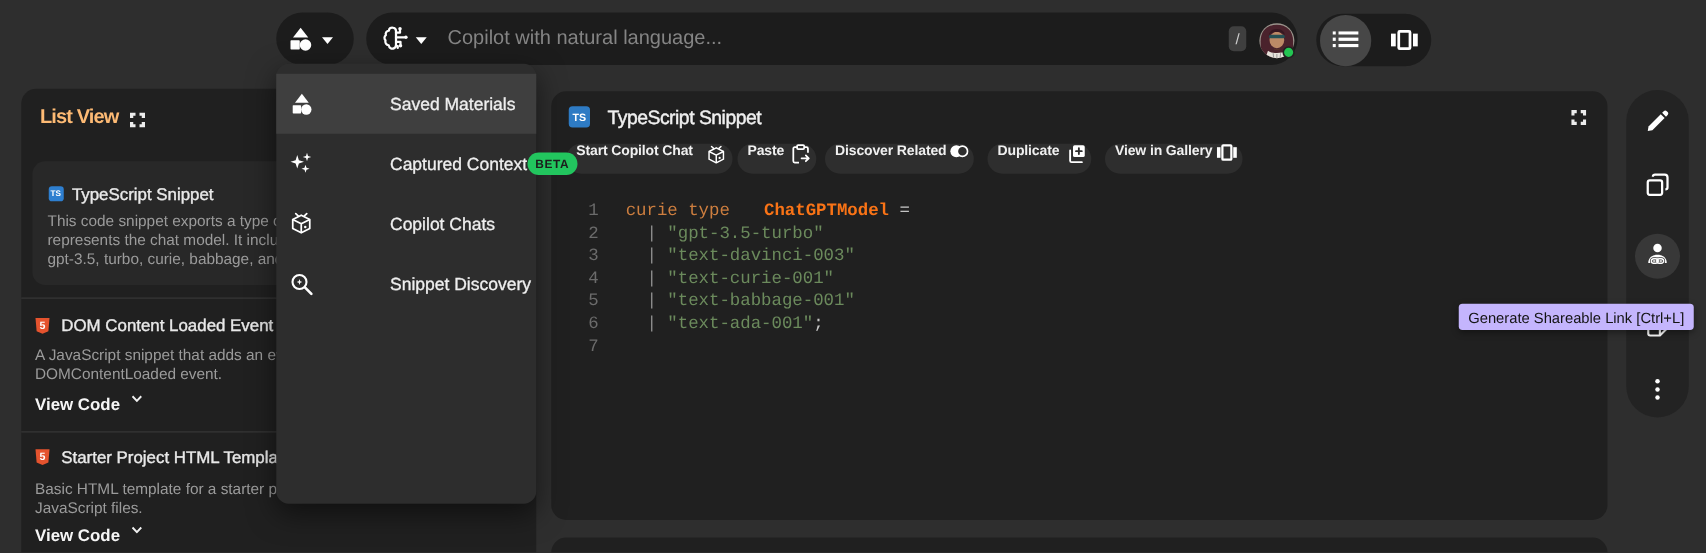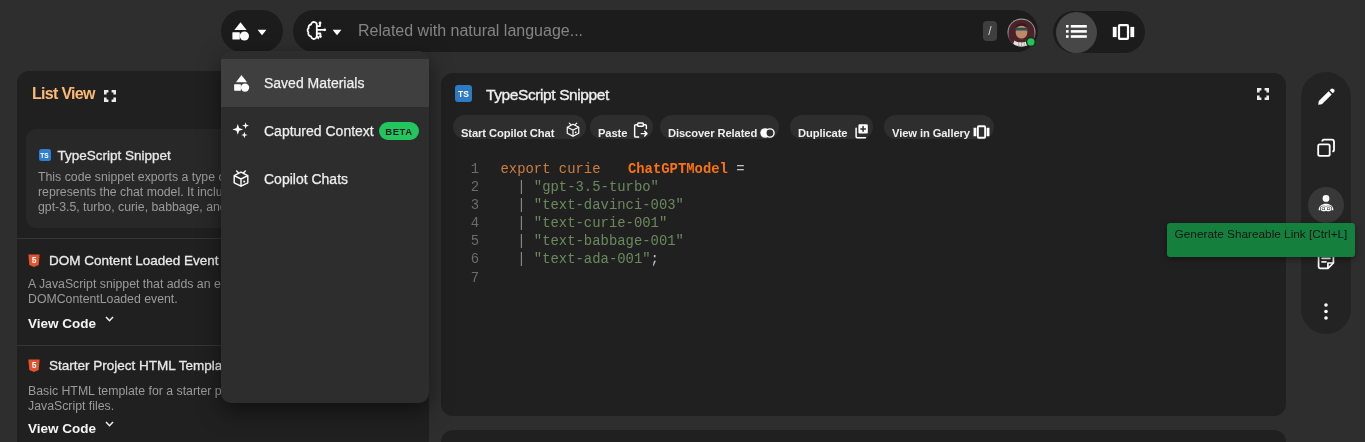--- a/index.html
+++ b/index.html
@@ -2,25 +2,25 @@
 <html><head>
 <meta charset="utf-8">
 <style>
   * { margin:0; padding:0; box-sizing:border-box; }
   html,body { width:1365px; height:442px; overflow:hidden; }
   body { background:#2e2e2e; font-family:"Liberation Sans", sans-serif; position:relative; }
   .a { position:absolute; }
   .pill { background:#1c1c1c; border-radius:21px; }
   .panel { background:#202020; border-radius:12px; }
   .chip { position:absolute; top:115px; height:24px; background:#2e2e2e; border-radius:12px;
-          display:flex; align-items:flex-end; justify-content:space-between; padding:0 4px 0 8px; color:#f0f0f0;
+          display:flex; align-items:flex-start; justify-content:space-between; padding:0 4px 0 8px; color:#f0f0f0;
           font-size:11.2px; font-weight:700; letter-spacing:-0.1px; white-space:nowrap; }
   .mrow { height:48px; display:flex; align-items:center; padding:0 10px; }
   .mrow .ic { width:20px; height:20px; margin:0 13px 0 0; flex:none; display:flex; align-items:center; justify-content:center; }
-  .mrow .lb { color:#efefef; font-size:14px; font-weight:400; -webkit-text-stroke:0.25px #efefef; letter-spacing:0; white-space:nowrap; }
+  .mrow .lb { color:#efefef; font-size:14px; font-weight:400; -webkit-text-stroke:0.25px #efefef; letter-spacing:0; white-space:nowrap;margin-left:48px; }
   .desc { color:#9b9b9b; font-size:12.3px; line-height:15px; white-space:nowrap; }
   .ctitle { color:#e9e9e9; font-size:13.5px; font-weight:400; -webkit-text-stroke:0.3px #e9e9e9; letter-spacing:0; white-space:nowrap; }
   .vcode { color:#f5f5f5; font-size:13.5px; font-weight:700; display:flex; align-items:flex-start; gap:9px; }
 </style>
 </head>
 <body>
 
 <div class="a pill" style="left:221px; top:10px; width:62px; height:42px;"></div>
 <svg class="a" style="left:230px; top:21px;" width="21" height="21" viewBox="0 0 21 21">
   <path d="M10.5 1.2 L16.6 9 H4.4 Z" fill="#fff"></path>
@@ -38,21 +38,21 @@
     <circle cx="16" cy="3" r="1.4" fill="#fff" stroke="none"></circle>
   <path d="M12.8 9.8 H19.4"></path>
     <circle cx="20.7" cy="9.8" r="1.4" fill="#fff" stroke="none"></circle>
   <path d="M12.8 13.5 H16.4 V15.3"></path>
     <circle cx="16.4" cy="16.6" r="1.4" fill="#fff" stroke="none"></circle>
   <path d="M12.8 16.9 H14.2 V18.3"></path>
 </svg>
 <svg class="a" style="left:332px; top:29px;" width="10" height="7" viewBox="0 0 10 7">
   <path d="M0.6 0.8 H9.4 L5 6.2 Z" fill="#fff"></path>
 </svg>
-<div class="a" style="left:358px; top:10px; height:42px; line-height:42px; color:#848484; font-size:16px;">Related with natural language...</div>
+<div class="a" style="left:358px; top:10px; height:42px; line-height:42px; color:#848484; font-size:16px;">Copilot with natural language...</div>
 <div class="a" style="left:983px; top:21px; width:14px; height:20px; background:#3f3f3f; border-radius:4px; color:#d0d0d0; font-size:12px; text-align:center; line-height:20px;">/</div>
 
 <svg class="a" style="left:1007px; top:18px;" width="29" height="29" viewBox="0 0 29 29">
   <defs>
       <clipPath id="av">
         <circle cx="14.5" cy="14.5" r="14"></circle>
       </clipPath>
     </defs>
   <g clip-path="url(#av)">
     <rect width="29" height="29" fill="#9a948c"></rect>
@@ -159,21 +159,21 @@
 </div>
 <div class="chip" style="left:884px; width:110px;">View in Gallery
   <svg width="17" height="14" viewBox="0 0 18 14">
     <rect x="5.2" y="0.9" width="7.6" height="12.2" rx="0.7" fill="none" stroke="#fff" stroke-width="1.9"></rect>
     <rect x="0.6" y="2.5" width="3" height="9" fill="#fff"></rect>
     <rect x="14.4" y="2.5" width="3" height="9" fill="#fff"></rect>
   </svg>
 </div>
 
 <div class="a" style="left:441px; top:160px; width:38px; text-align:right; font-family:'Liberation Mono',monospace; font-size:13.9px; line-height:18.1px; color:#6b6b6b;">1<br>2<br>3<br>4<br>5<br>6<br>7</div>
-<div class="a" style="left:500.5px; top:160px; font-family:'Liberation Mono',monospace; font-size:13.9px; line-height:18.1px; white-space:pre;"><span style="color:#cd7e3f;">export curie</span> <span style="color:#f97316;font-weight:bold;margin-left:19px;">ChatGPTModel</span> <span style="color:#c4c4c4;">=</span>
+<div class="a" style="left:500.5px; top:160px; font-family:'Liberation Mono',monospace; font-size:13.9px; line-height:18.1px; white-space:pre;"><span style="color:#cd7e3f;">curie type</span> <span style="color:#f97316;font-weight:bold;margin-left:19px;">ChatGPTModel</span> <span style="color:#c4c4c4;">=</span>
 <span style="color:#8a8a8a;">  |</span> <span style="color:#6b8a5c;">"gpt-3.5-turbo"</span>
 <span style="color:#8a8a8a;">  |</span> <span style="color:#6b8a5c;">"text-davinci-003"</span>
 <span style="color:#8a8a8a;">  |</span> <span style="color:#6b8a5c;">"text-curie-001"</span>
 <span style="color:#8a8a8a;">  |</span> <span style="color:#6b8a5c;">"text-babbage-001"</span>
 <span style="color:#8a8a8a;">  |</span> <span style="color:#6b8a5c;">"text-ada-001"</span><span style="color:#c4c4c4;">;</span></div>
 
 <div class="a" style="left:441px; top:430px; width:845px; height:12px; background:#202020; border-radius:12px 12px 0 0;"></div>
 
 <div class="a" style="left:1301px; top:72px; width:50px; height:262px; background:#232323; border-radius:25px;"></div>
 <svg class="a" style="left:1316px; top:87px;" width="20" height="20" viewBox="0 0 20 20" fill="#fff">
@@ -200,21 +200,21 @@
   <path d="M2.6 4.2 C2.6 3.3 3.3 2.6 4.2 2.6 H15.8 C16.7 2.6 17.4 3.3 17.4 4.2 V12 L11.9 17.4 H4.2 C3.3 17.4 2.6 16.7 2.6 15.8 Z"></path>
   <path d="M11.9 17.4 V12 H17.4"></path>
   <path d="M6 7.3 H14 M6 10.8 H10" stroke-linecap="round"></path>
 </svg>
 <svg class="a" style="left:1322px; top:303px;" width="8" height="17" viewBox="0 0 8 17" fill="#fff">
   <circle cx="4" cy="2" r="1.8"></circle>
     <circle cx="4" cy="8.5" r="1.8"></circle>
     <circle cx="4" cy="15" r="1.8"></circle>
 </svg>
 
-<div class="a" style="left:1167px; top:223px; width:188px; height:34px; background:#15803d; border-radius:3px; color:#141414; font-size:11.8px; line-height:22px; text-align:center; box-shadow:0 2px 6px rgba(0,0,0,0.4);">Generate Shareable Link [Ctrl+L]</div>
+<div class="a" style="left:1167px; top:243px; width:188px; height:21px; background:#c4b5fd; border-radius:3px; color:#141414; font-size:11.8px; line-height:22px; text-align:center; box-shadow:0 2px 6px rgba(0,0,0,0.4);">Generate Shareable Link [Ctrl+L]</div>
 
 <div class="a" style="left:221px; top:51px; width:208px; height:352px; background:#2d2d2d; border-radius:10px; box-shadow:0 8px 22px rgba(0,0,0,0.5); padding-top:8px;">
   <div class="mrow" style="background:#3f3f3f;">
     <span class="ic">
         <svg width="19" height="19" viewBox="0 0 21 21">
       <path d="M10.5 1.2 L16.6 9 H4.4 Z" fill="#fff"></path>
       <rect x="2.4" y="11.2" width="7.4" height="7.4" rx="0.6" fill="#fff"></rect>
       <circle cx="14.4" cy="15" r="4.6" fill="#fff"></circle>
     </svg>
       </span>
@@ -235,13 +235,23 @@
     <span class="ic">
         <svg width="20" height="20" viewBox="0 0 20 20" fill="none" stroke="#fff" stroke-width="1.4" stroke-linejoin="round">
       <path d="M10 3.2 L16.8 6.6 V13.8 L10 17.2 L3.2 13.8 V6.6 Z"></path>
       <path d="M3.2 6.6 L10 10 L16.8 6.6 M10 10 V17.2"></path>
       <path d="M5.6 1.9 L7.5 3.7 M14.4 1.9 L12.5 3.7" stroke-linecap="round"></path>
       <circle cx="13.2" cy="12.6" r="1" fill="#fff" stroke="none"></circle>
     </svg>
       </span>
     <span class="lb">Copilot Chats</span>
   </div>
+  <div class="mrow">
+    <span class="ic">
+        <svg width="19" height="19" viewBox="0 0 18 18" fill="none" stroke="#fff" stroke-width="1.6">
+      <circle cx="7.2" cy="7.2" r="5.3"></circle>
+      <path d="M11.3 11.3 L16.2 16.2" stroke-width="2" stroke-linecap="round"></path>
+      <path d="M7.2 5 L7.8 6.6 L9.4 7.2 L7.8 7.8 L7.2 9.4 L6.6 7.8 L5 7.2 L6.6 6.6 Z" fill="#fff" stroke="none"></path>
+    </svg>
+      </span>
+    <span class="lb">Snippet Discovery</span>
+  </div>
 </div>
 
 </body></html>

